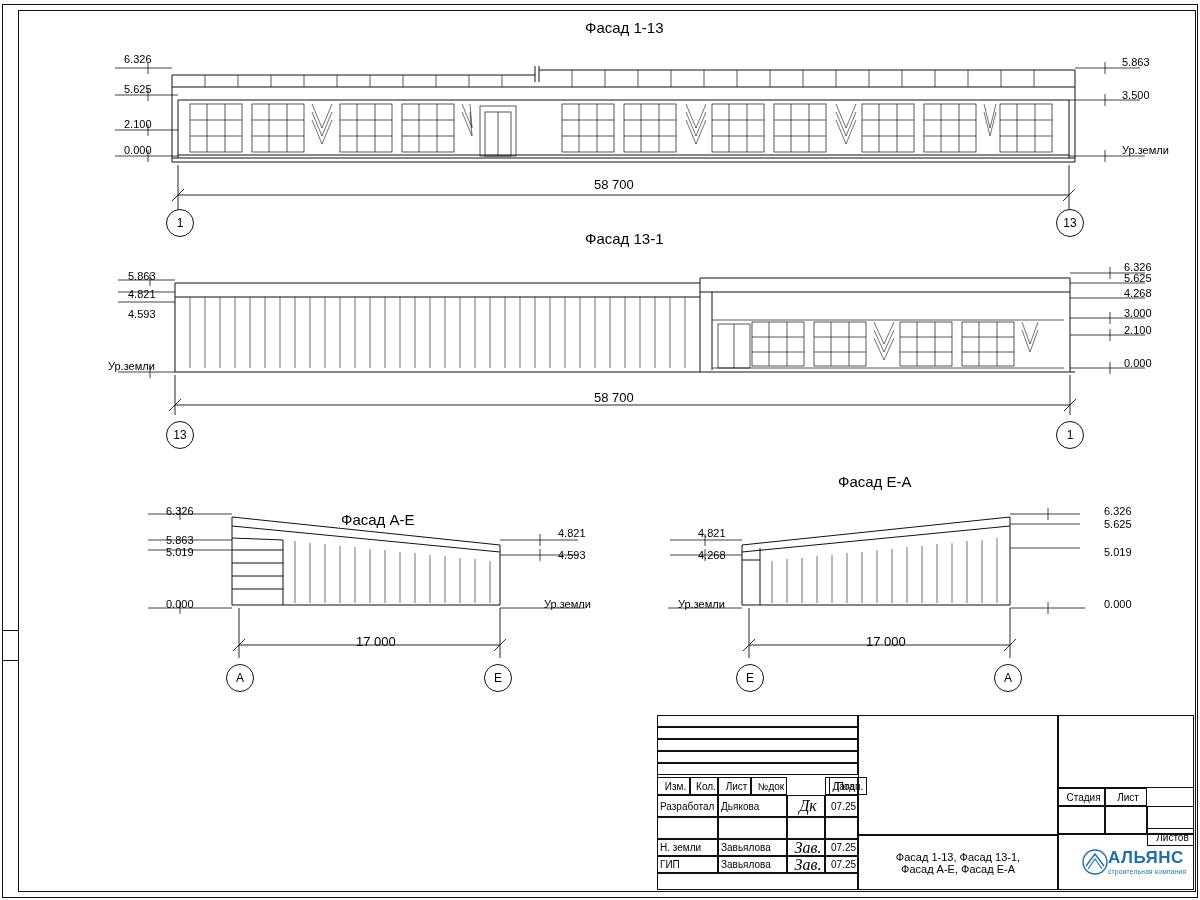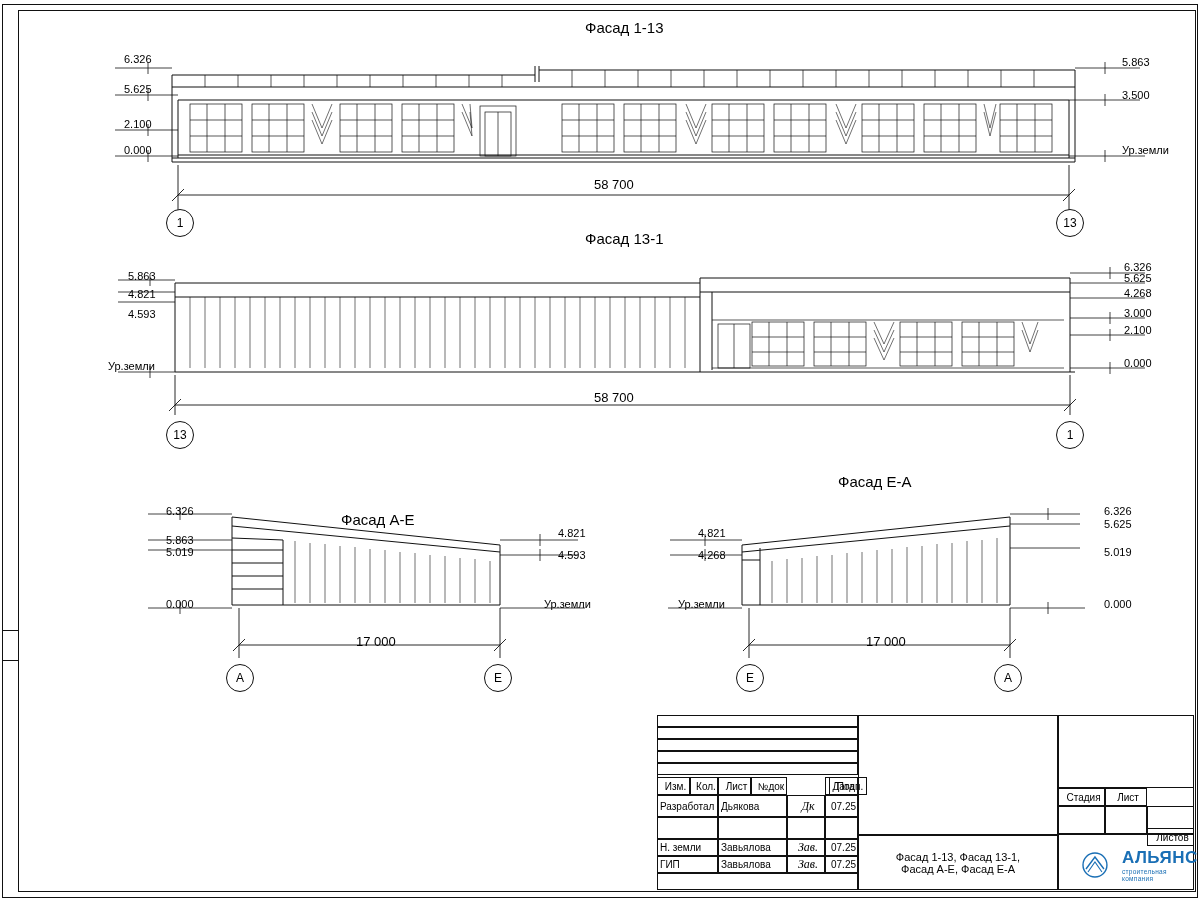--- a/index.html
+++ b/index.html
@@ -16,22 +16,22 @@
   .axis-bub{position:absolute;width:26px;height:26px;border:1.2px solid #111;border-radius:50%;
             display:flex;align-items:center;justify-content:center;font-size:12px;background:#fff;}
 
   .elev svg{position:absolute;left:0;top:0;overflow:visible;}
 
   
   .tb{position:absolute;border:1.4px solid #111;box-sizing:border-box;}
   .tb-cell{position:absolute;box-sizing:border-box;border:0.8px solid #111;font-size:10px;
            display:flex;align-items:center;padding-left:2px;white-space:nowrap;overflow:hidden;}
   .tb-cell.c{justify-content:center;padding-left:4px;}
-  .tb-sig{font-family:"Liberation Serif",serif;font-style:italic;font-size:12px;}
-  .logo-wrap{position:absolute;display:flex;align-items:center;gap:14px;}
+  .tb-sig{font-family:"Liberation Serif",serif;font-style:italic;font-size:16px;}
+  .logo-wrap{position:absolute;display:flex;align-items:center;gap:0;}
   .logo-txt{font-size:17px;font-weight:bold;color:#1a6fb5;letter-spacing:.5px;}
   .logo-sub{font-size:6.5px;color:#1a6fb5;letter-spacing:.3px;}
 </style>
 </head>
 <body>
 
 <div id="sheet">
 
   <div class="border-outer"></div>
   <div class="border-inner"></div>

